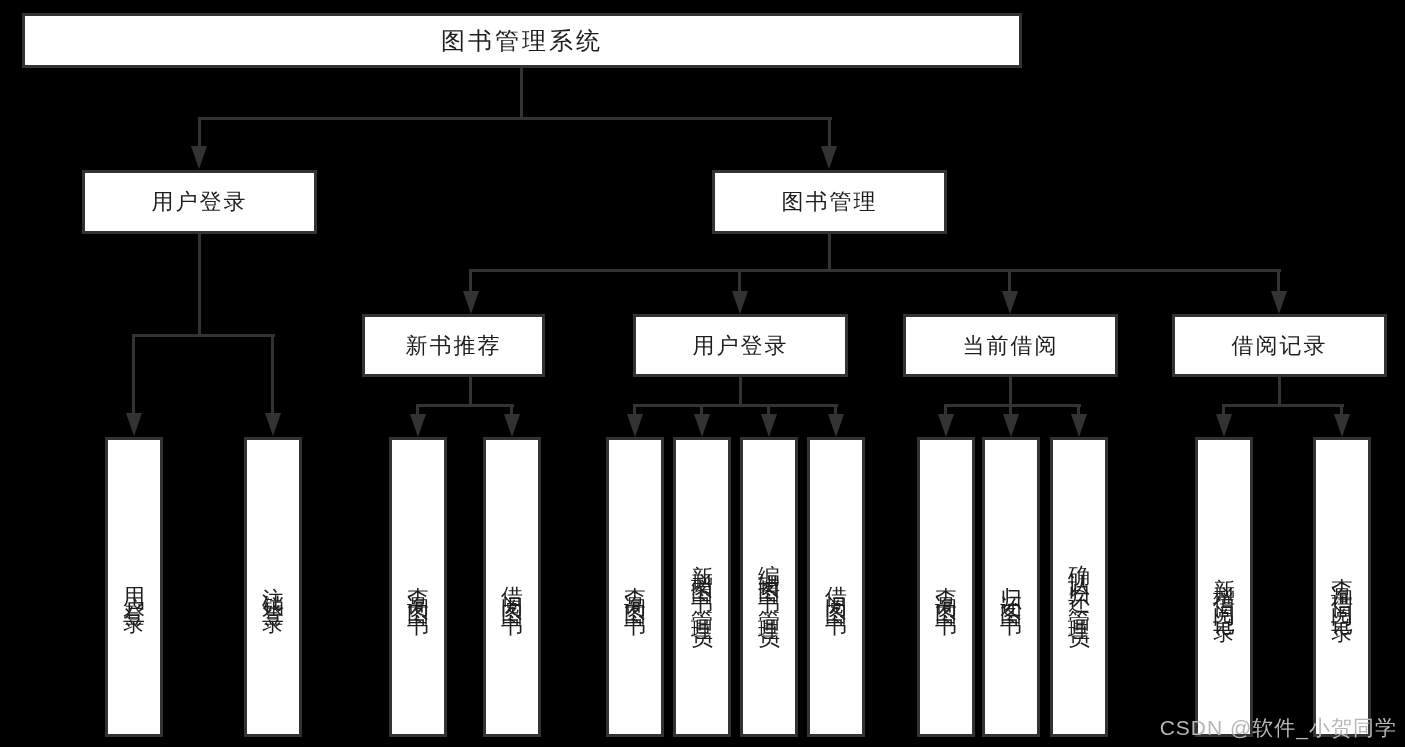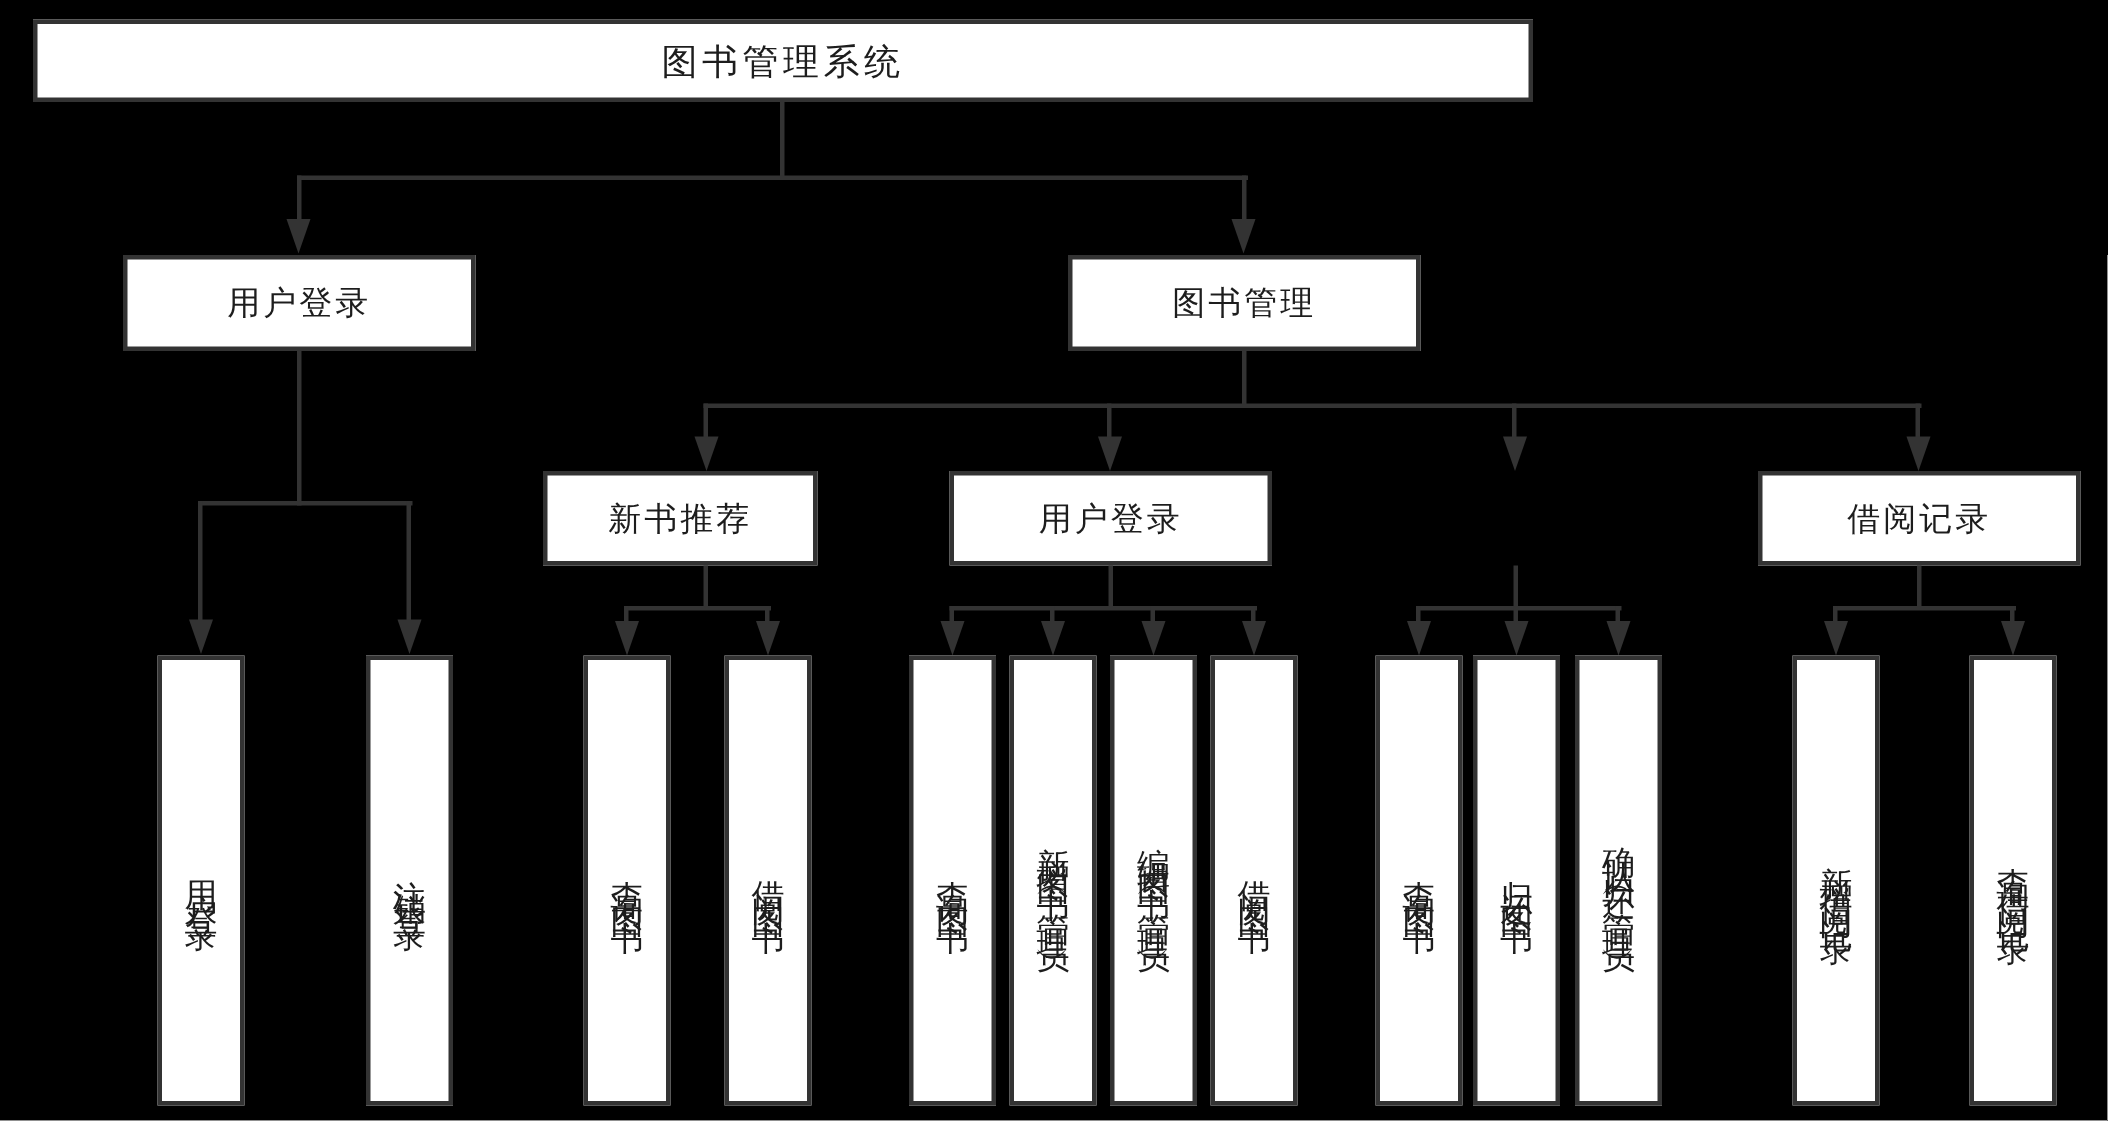--- a/index.html
+++ b/index.html
@@ -68,20 +68,23 @@
   <div class="vline" style="left:1008px;top:269px;height:23px"></div>
   <div class="ahead" style="left:1002px;top:291px"></div>
   <div class="vline" style="left:1277px;top:269px;height:23px"></div>
   <div class="ahead" style="left:1271px;top:291px"></div>
 
   <div class="box" style="left:362px;top:314px;width:183px;height:63px">
     <span class="hlabel">新书推荐</span>
   </div>
   <div class="box" style="left:633px;top:314px;width:215px;height:63px">
     <span class="hlabel">用户登录</span>
+  </div>
+  <div class="box" style="left:903px;top:314px;width:215px;height:63px">
+    <span class="hlabel">当前借阅</span>
   </div>
   <div class="box" style="left:1172px;top:314px;width:215px;height:63px">
     <span class="hlabel">借阅记录</span>
   </div>
 
   <div class="vline" style="left:469px;top:377px;height:29px"></div>
   <div class="hline" style="left:416px;top:404px;width:98px"></div>
   <div class="vline" style="left:416px;top:404px;height:11px"></div>
   <div class="ahead" style="left:410px;top:414px"></div>
   <div class="vline" style="left:510px;top:404px;height:11px"></div>
@@ -151,14 +154,15 @@
     <span class="leaf-text">确认归还（管理员）</span>
   </div>
 
   <div class="box" style="left:1195px;top:437px;width:58px;height:300px">
     <span class="leaf-text">新增借阅记录</span>
   </div>
   <div class="box" style="left:1313px;top:437px;width:58px;height:300px">
     <span class="leaf-text">查询借阅记录</span>
   </div>
 
+  <div class="watermark">CSDN @软件_小贺同学</div>
 
 </div>
 
 </body></html>

